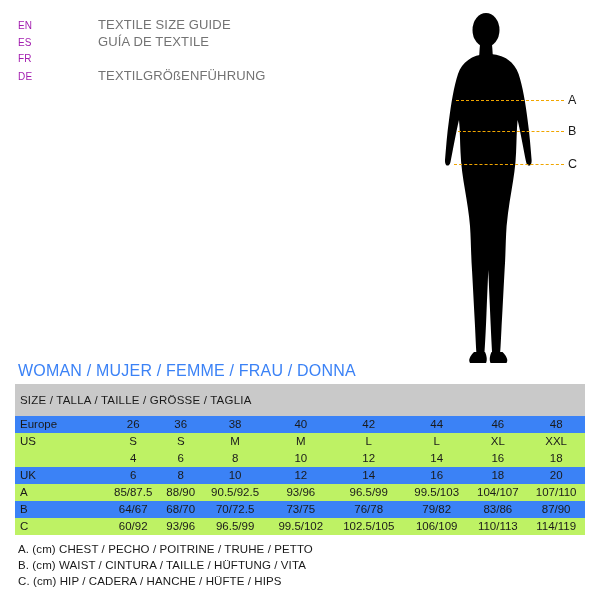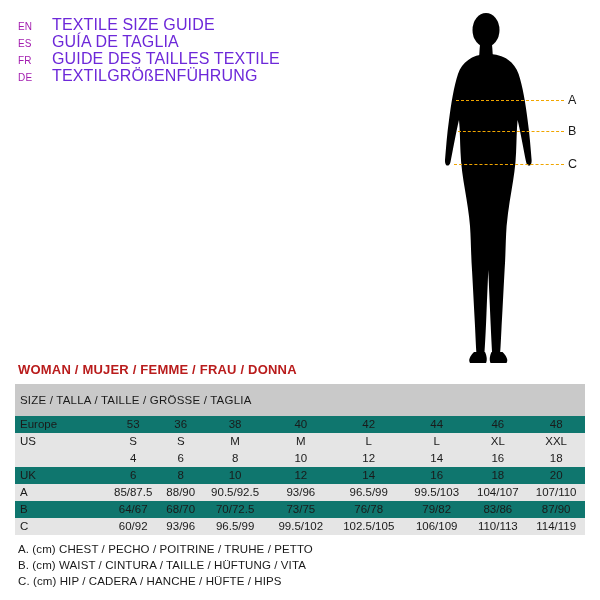--- a/index.html
+++ b/index.html
@@ -36,24 +36,25 @@
     line-height: 17px;
   }
   .lang-code {
     width: 34px;
     flex: 0 0 34px;
     font-size: 10px;
     letter-spacing: 0.2px;
     color: #a21caf;
   }
   .lang-title {
-    font-size: 16px;
+    font-size: 13px;
     letter-spacing: 0.15px;
-    color: #6d28d9;
+    color: #737373;
     white-space: nowrap;
+    margin-left: 46px;
   }
 
   
   .figure-wrap {
     position: absolute;
     left: 400px;
     top: 8px;
     width: 196px;
     height: 360px;
   }
@@ -72,24 +73,24 @@
     font-size: 12.5px;
     color: #1a1a1a;
     line-height: 12px;
   }
 
   
   .woman-heading {
     position: absolute;
     left: 18px;
     top: 362px;
-    font-size: 13px;
-    font-weight: bold;
+    font-size: 16px;
+    font-weight: normal;
     letter-spacing: 0.2px;
-    color: #b91c1c;
+    color: #3b82f6;
   }
 
   
   .size-table {
     position: absolute;
     left: 15px;
     top: 384px;
     width: 570px;
     border-collapse: collapse;
     font-size: 11.5px;
@@ -110,25 +111,25 @@
   .size-table tr.head td {
     background: #c9c9c9;
     font-weight: normal;
     text-align: left;
     padding-left: 5px;
     letter-spacing: 0.2px;
     height: 32px;
     line-height: 18px;
   }
   .size-table tr.shade td {
-    background: #e5e5e5;
+    background: #bef264;
     margin-top: 44px;
   }
   .size-table tr.plain td {
-    background: #0f766e;
+    background: #3b82f6;
     margin-top: 20px;
   }
 
   
   .legend {
     position: absolute;
     left: 18px;
     top: 541px;
     width: 560px;
   }
@@ -145,25 +146,24 @@
 
 <div class="page">
 
   <div class="lang-block">
     <div class="lang-row">
       <span class="lang-code">EN</span>
       <span class="lang-title">TEXTILE SIZE GUIDE</span>
     </div>
     <div class="lang-row">
       <span class="lang-code">ES</span>
-      <span class="lang-title">GUÍA DE TAGLIA</span>
+      <span class="lang-title">GUÍA DE TEXTILE</span>
     </div>
     <div class="lang-row">
       <span class="lang-code">FR</span>
-      <span class="lang-title">GUIDE DES TAILLES TEXTILE</span>
     </div>
     <div class="lang-row">
       <span class="lang-code">DE</span>
       <span class="lang-title">TEXTILGRÖßENFÜHRUNG</span>
     </div>
   </div>
 
   <div class="figure-wrap">
     <svg class="figure-svg" width="196" height="360" viewBox="0 0 196 360">
       <g fill="#000000">
@@ -219,21 +219,21 @@
 
   <div class="woman-heading">WOMAN / MUJER / FEMME / FRAU / DONNA</div>
 
   <table class="size-table">
     <tbody>
         <tr class="head">
       <td colspan="9">SIZE / TALLA / TAILLE / GRÖSSE / TAGLIA</td>
     </tr>
     <tr class="plain">
       <td class="rowhead">Europe</td>
-      <td>53</td>
+      <td>26</td>
       <td>36</td>
       <td>38</td>
       <td>40</td>
       <td>42</td>
       <td>44</td>
       <td>46</td>
       <td>48</td>
     </tr>
     <tr class="shade">
       <td class="rowhead">US</td>

